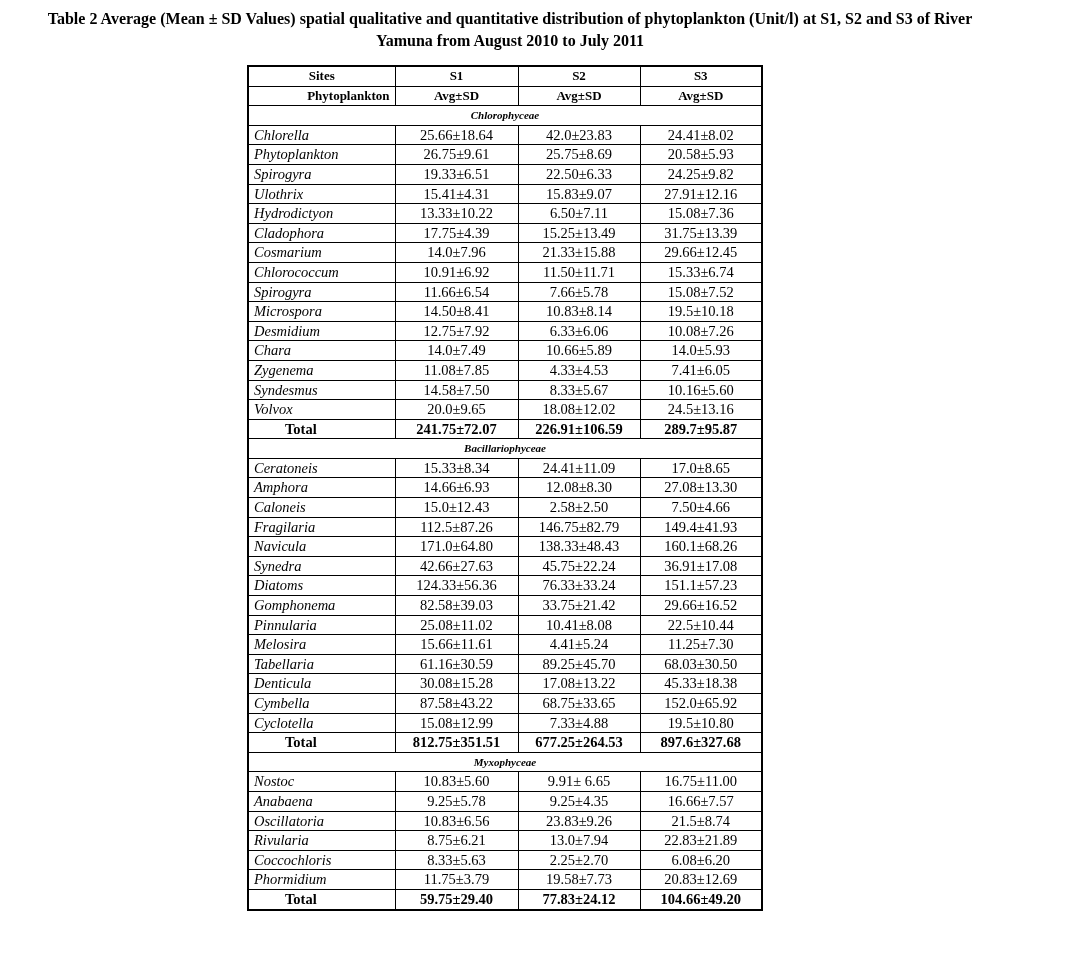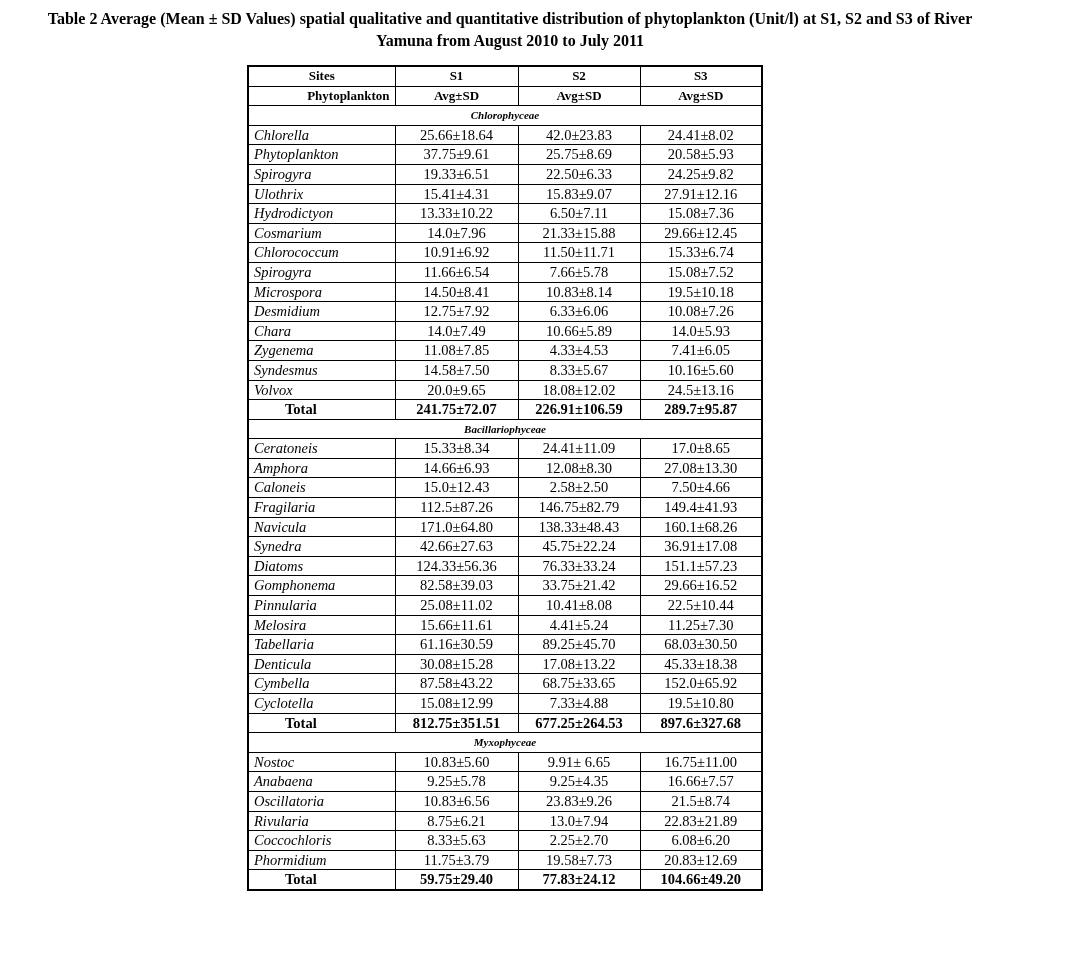--- a/index.html
+++ b/index.html
@@ -99,41 +99,47 @@
           <td colspan="4" class="section">Chlorophyceae</td>
         </tr>
         <tr>
           <td class="name">Chlorella</td>
           <td class="val">25.66±18.64</td>
           <td class="val">42.0±23.83</td>
           <td class="val">24.41±8.02</td>
         </tr>
         <tr>
           <td class="name">Phytoplankton</td>
-          <td class="val">37.75±9.61</td>
+          <td class="val">26.75±9.61</td>
           <td class="val">25.75±8.69</td>
           <td class="val">20.58±5.93</td>
         </tr>
         <tr>
           <td class="name">Spirogyra</td>
           <td class="val">19.33±6.51</td>
           <td class="val">22.50±6.33</td>
           <td class="val">24.25±9.82</td>
         </tr>
         <tr>
           <td class="name">Ulothrix</td>
           <td class="val">15.41±4.31</td>
           <td class="val">15.83±9.07</td>
           <td class="val">27.91±12.16</td>
         </tr>
         <tr>
           <td class="name">Hydrodictyon</td>
           <td class="val">13.33±10.22</td>
           <td class="val">6.50±7.11</td>
           <td class="val">15.08±7.36</td>
+        </tr>
+        <tr>
+          <td class="name">Cladophora</td>
+          <td class="val">17.75±4.39</td>
+          <td class="val">15.25±13.49</td>
+          <td class="val">31.75±13.39</td>
         </tr>
         <tr>
           <td class="name">Cosmarium</td>
           <td class="val">14.0±7.96</td>
           <td class="val">21.33±15.88</td>
           <td class="val">29.66±12.45</td>
         </tr>
         <tr>
           <td class="name">Chlorococcum</td>
           <td class="val">10.91±6.92</td>

